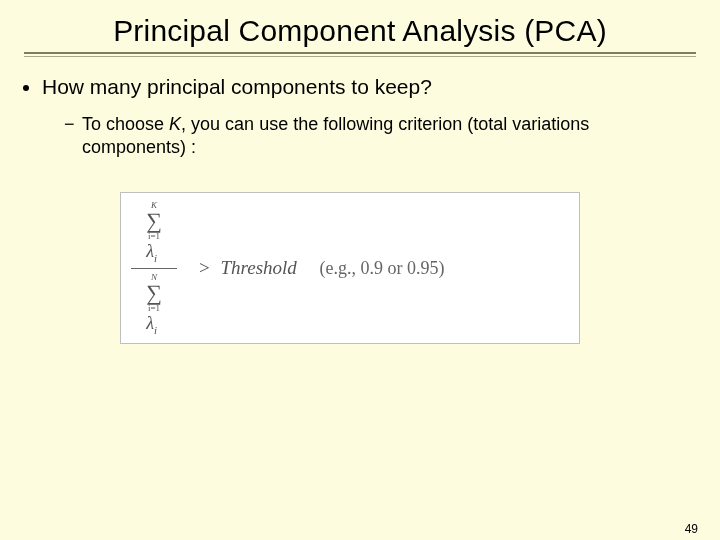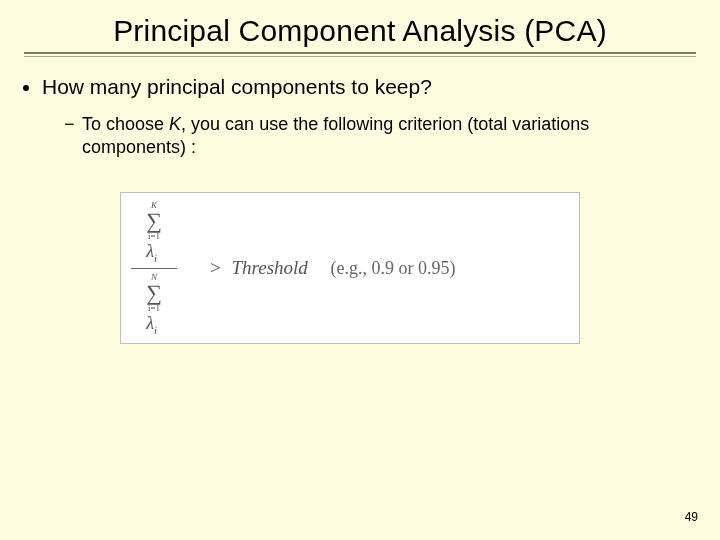--- a/index.html
+++ b/index.html
@@ -17,25 +17,25 @@
   .math-box{margin:34px 0 0 96px;width:460px;background:#fff;border:1px solid #bfbfbf;box-sizing:border-box;padding:6px 8px 6px 10px;display:flex;align-items:center;font-family:'Times New Roman',Times,serif;color:#555}
   .frac{display:inline-flex;flex-direction:column;align-items:center;margin-right:8px}
   .frac .num,.frac .den{padding:2px 6px}
   .fr-line{width:46px;border-top:1.5px solid #666;margin:2px 0}
   .sigma{display:flex;flex-direction:column;align-items:center;line-height:1}
   .sigma .top{font-size:9px;font-style:italic}
   .sigma .sym{font-size:22px}
   .sigma .bot{font-size:9px;}
   .lam{font-size:18px;margin-left:0;font-style:italic}
   .lam sub{font-size:11px;font-style:italic}
-  .rhs{font-size:19px;margin-left:19px}
+  .rhs{font-size:19px;margin-left:8px}
   .rhs .gt{font-style:normal;margin:0 6px}
   .rhs .thr{font-style:italic}
   .rhs .eg{font-style:normal;margin-left:18px;color:#666;font-size:18px}
-  .pagenum{position:absolute;right:22px;bottom:16px;font-size:12px;color:#000}
+  .pagenum{position:absolute;right:22px;bottom:4px;font-size:12px;color:#000}
 </style>
 </head>
 <body>
 
 <div class="slide">
   <div class="title">Principal Component Analysis (PCA)</div>
   <hr class="hr1">
   <hr class="hr2">
 
   <ul class="b1">

